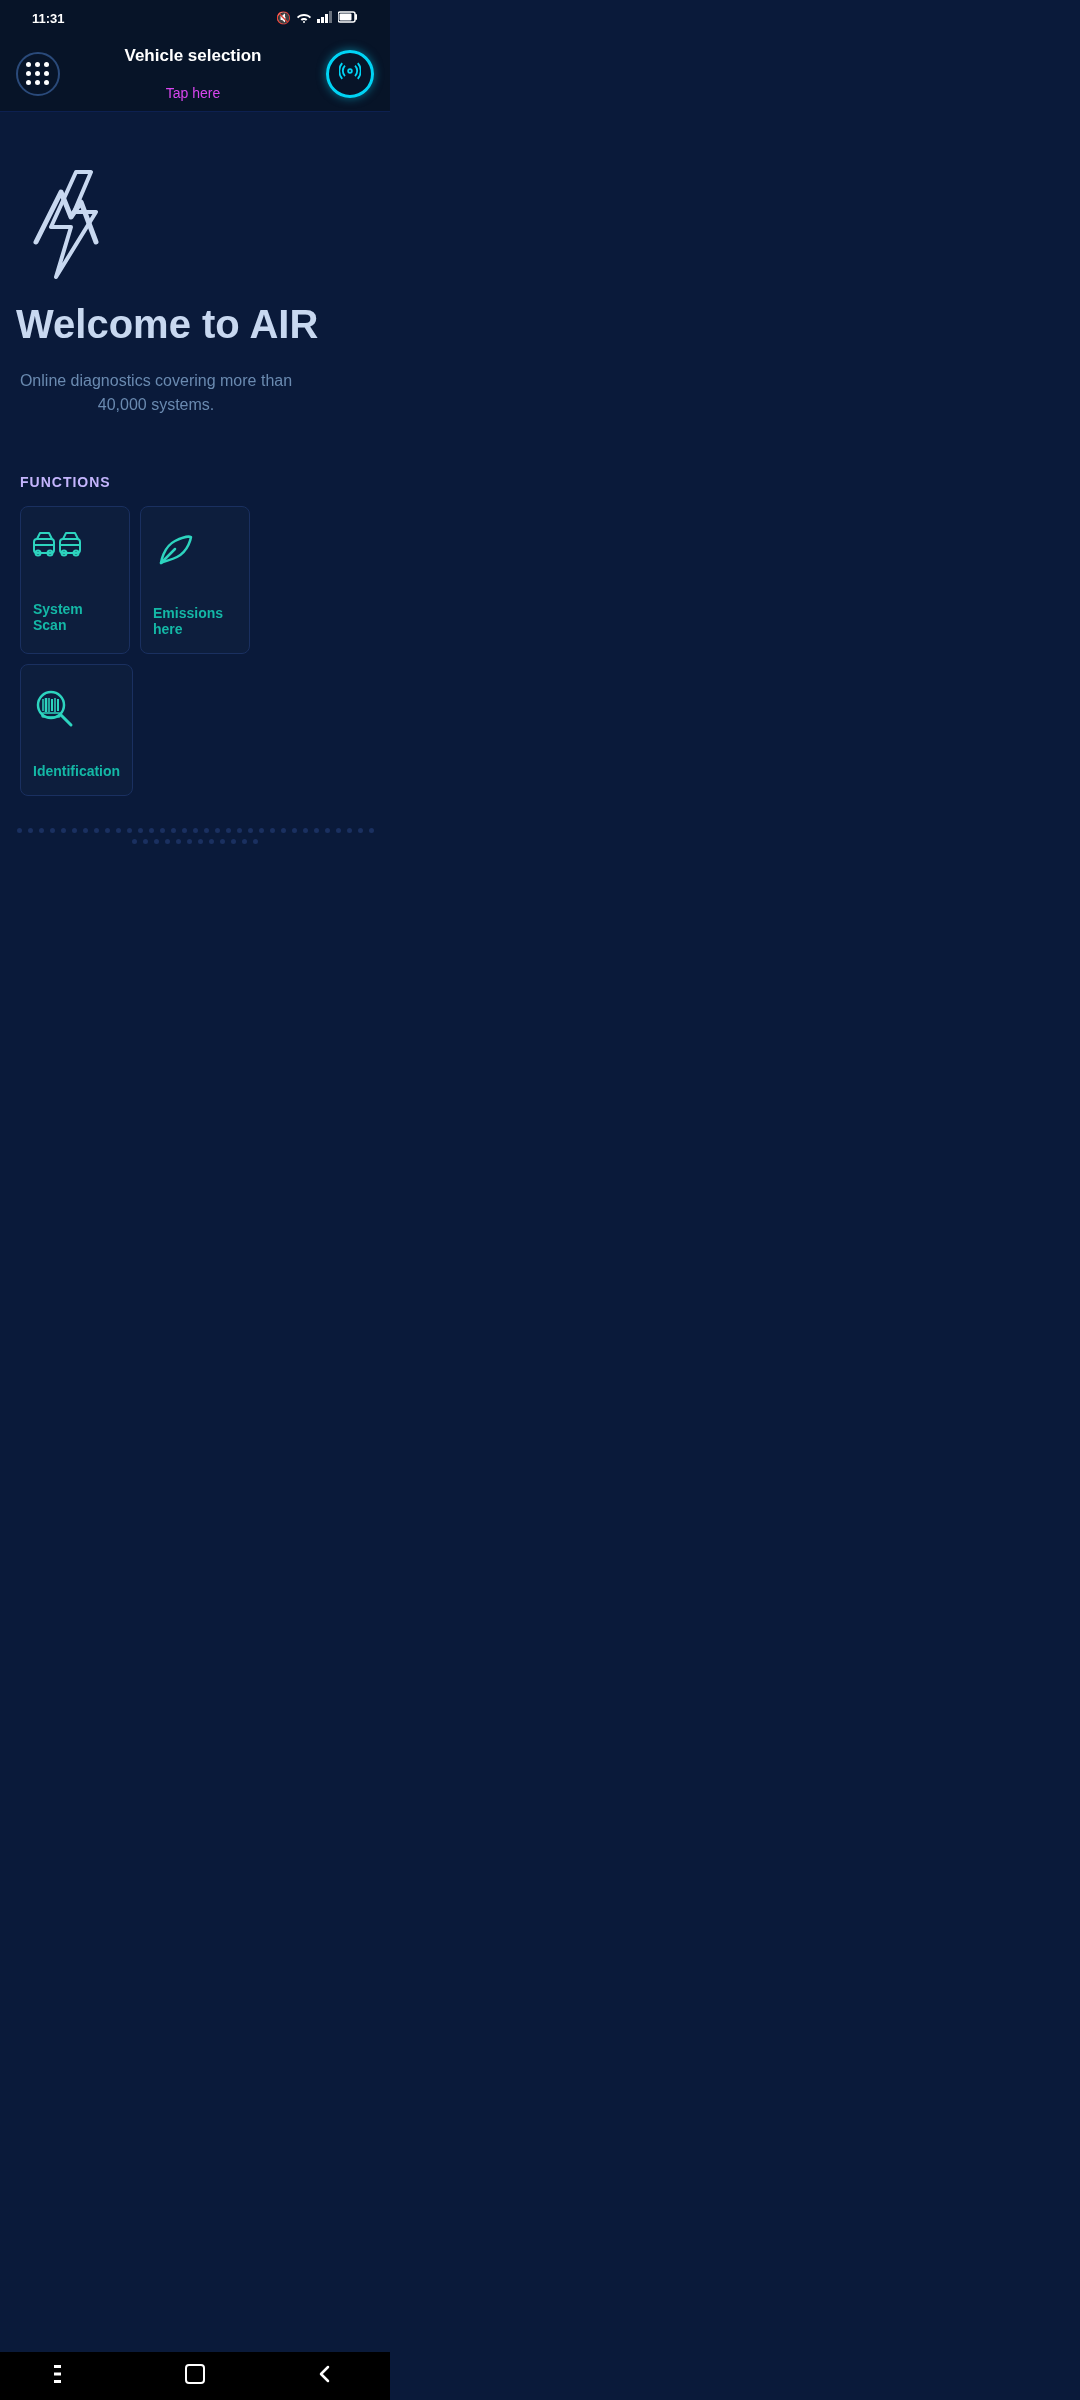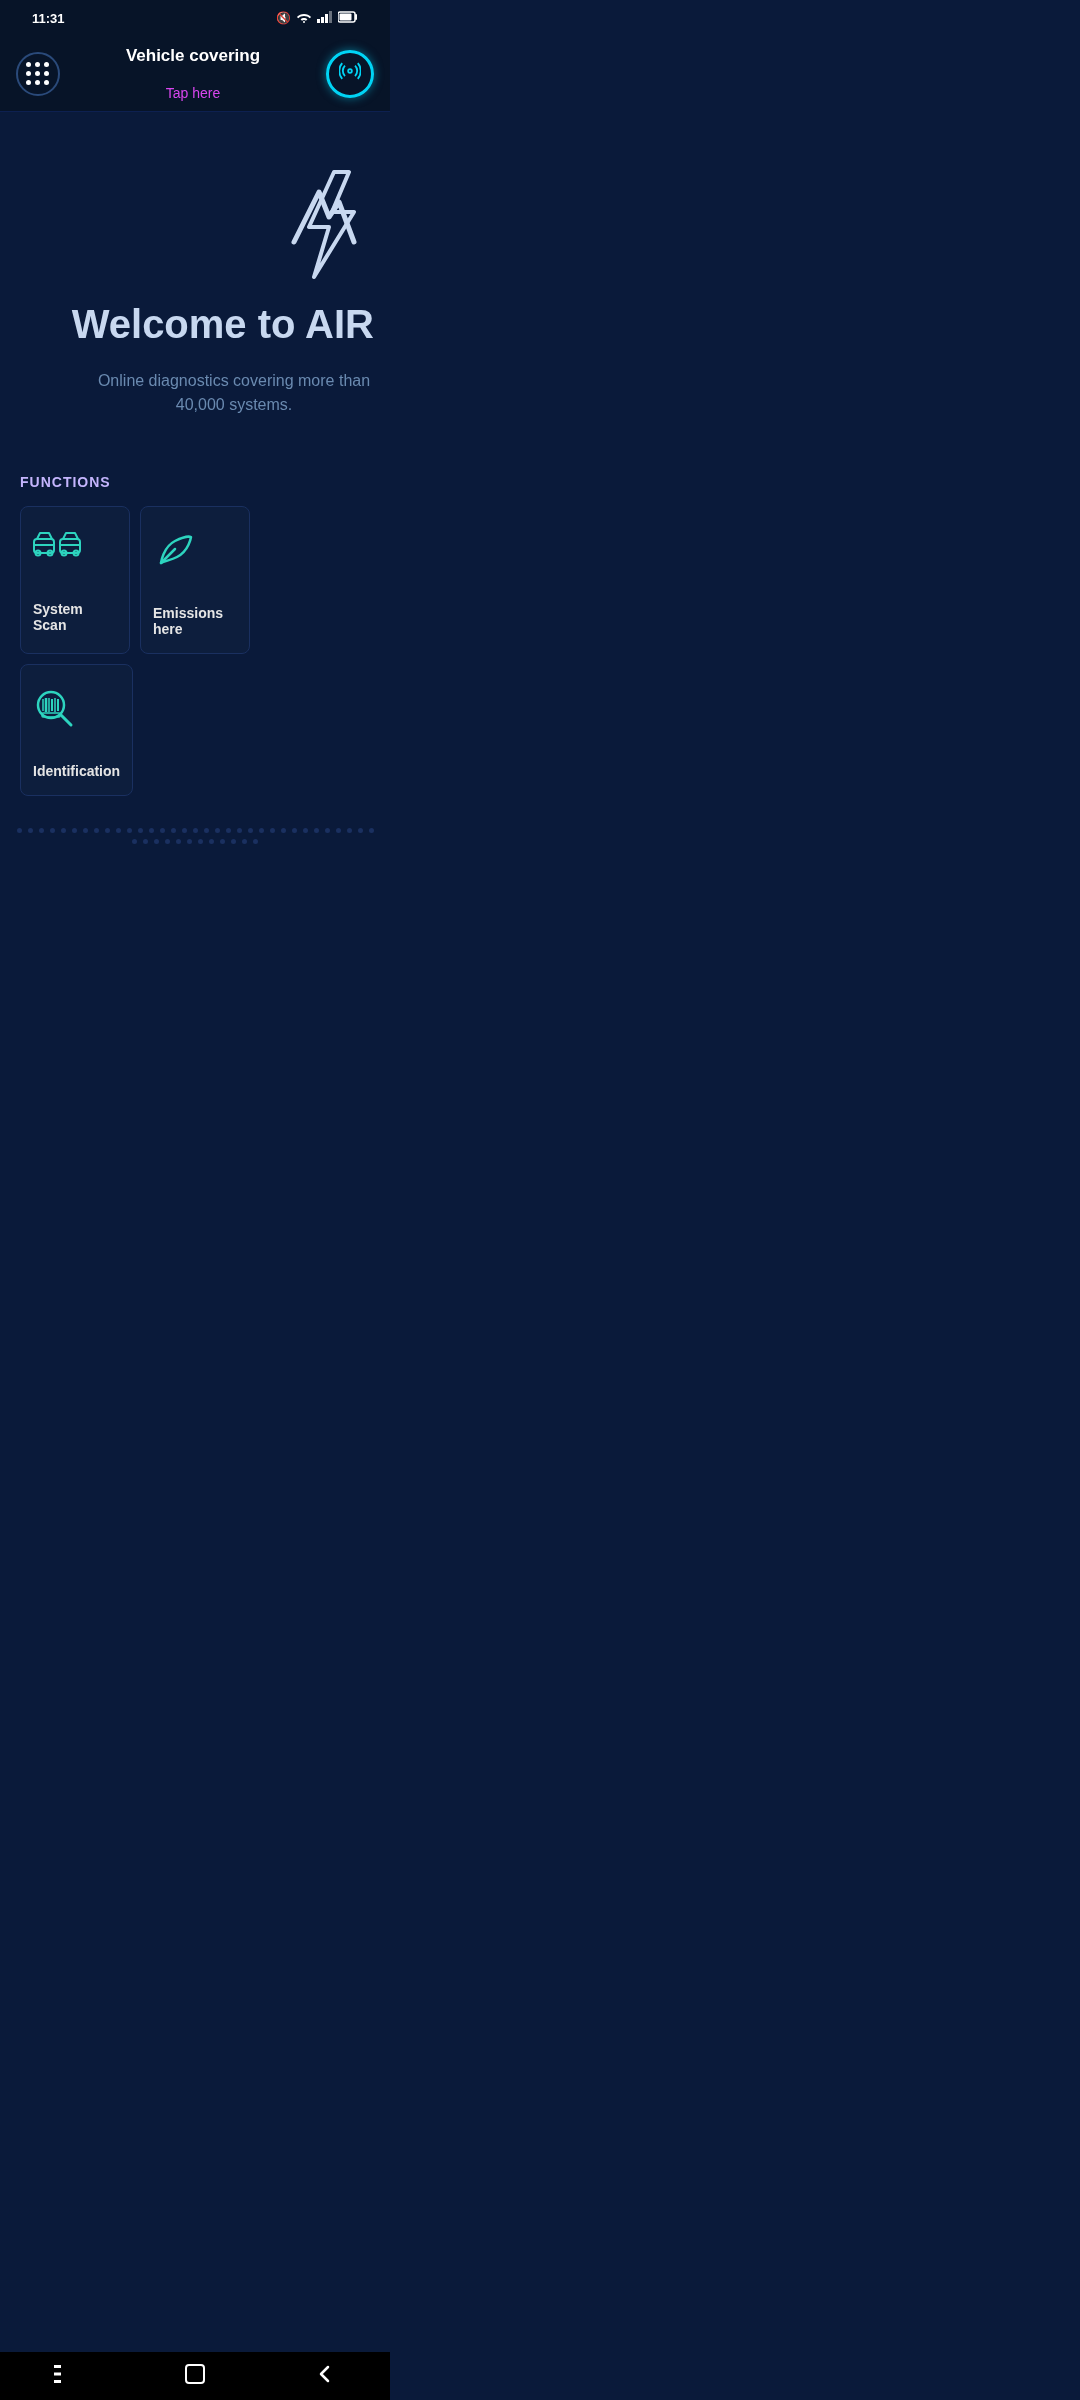--- a/index.html
+++ b/index.html
@@ -108,21 +108,21 @@
     .wifi-icon {
       font-size: 18px;
       color: #00d4f5;
     }
 
     
     .main-content {
       padding: 20px 16px;
       display: flex;
       flex-direction: column;
-      align-items: flex-end;
+      align-items: flex-start;
     }
 
     
     .logo-container {
       margin: 30px 0 20px;
       display: flex;
       justify-content: center;
     }
 
     .logo-svg {
@@ -183,21 +183,21 @@
       min-height: 130px;
     }
 
     .function-icon {
       margin-bottom: 30px;
     }
 
     .function-label {
       font-size: 14px;
       font-weight: 600;
-      color: #e5e5e5;
+      color: #14b8a6;
     }
 
     .functions-row2 {
       display: grid;
       grid-template-columns: repeat(3, 1fr);
       gap: 10px;
     }
 
     
     .bottom-pattern {
@@ -291,21 +291,21 @@
         <div class="dot"></div>
       <div class="dot"></div>
         <div class="dot"></div>
         <div class="dot"></div>
       <div class="dot"></div>
         <div class="dot"></div>
         <div class="dot"></div>
     </div>
   </div>
   <div class="header-center">
-    <div class="header-title">Vehicle covering</div>
+    <div class="header-title">Vehicle selection</div>
     <div class="header-subtitle">Tap here</div>
   </div>
   <div class="header-wifi-btn">
     <span class="wifi-icon">
       <svg width="22" height="22" viewBox="0 0 24 24" fill="none" stroke="#00d4f5" stroke-width="2">
         <circle cx="12" cy="12" r="2"></circle>
         <path d="M6.5 17.5a8 8 0 0 1 0-11.3"></path>
         <path d="M17.5 17.5a8 8 0 0 0 0-11.3"></path>
         <path d="M3.5 20.5a13 13 0 0 1 0-17.1"></path>
         <path d="M20.5 20.5a13 13 0 0 0 0-17.1"></path>

